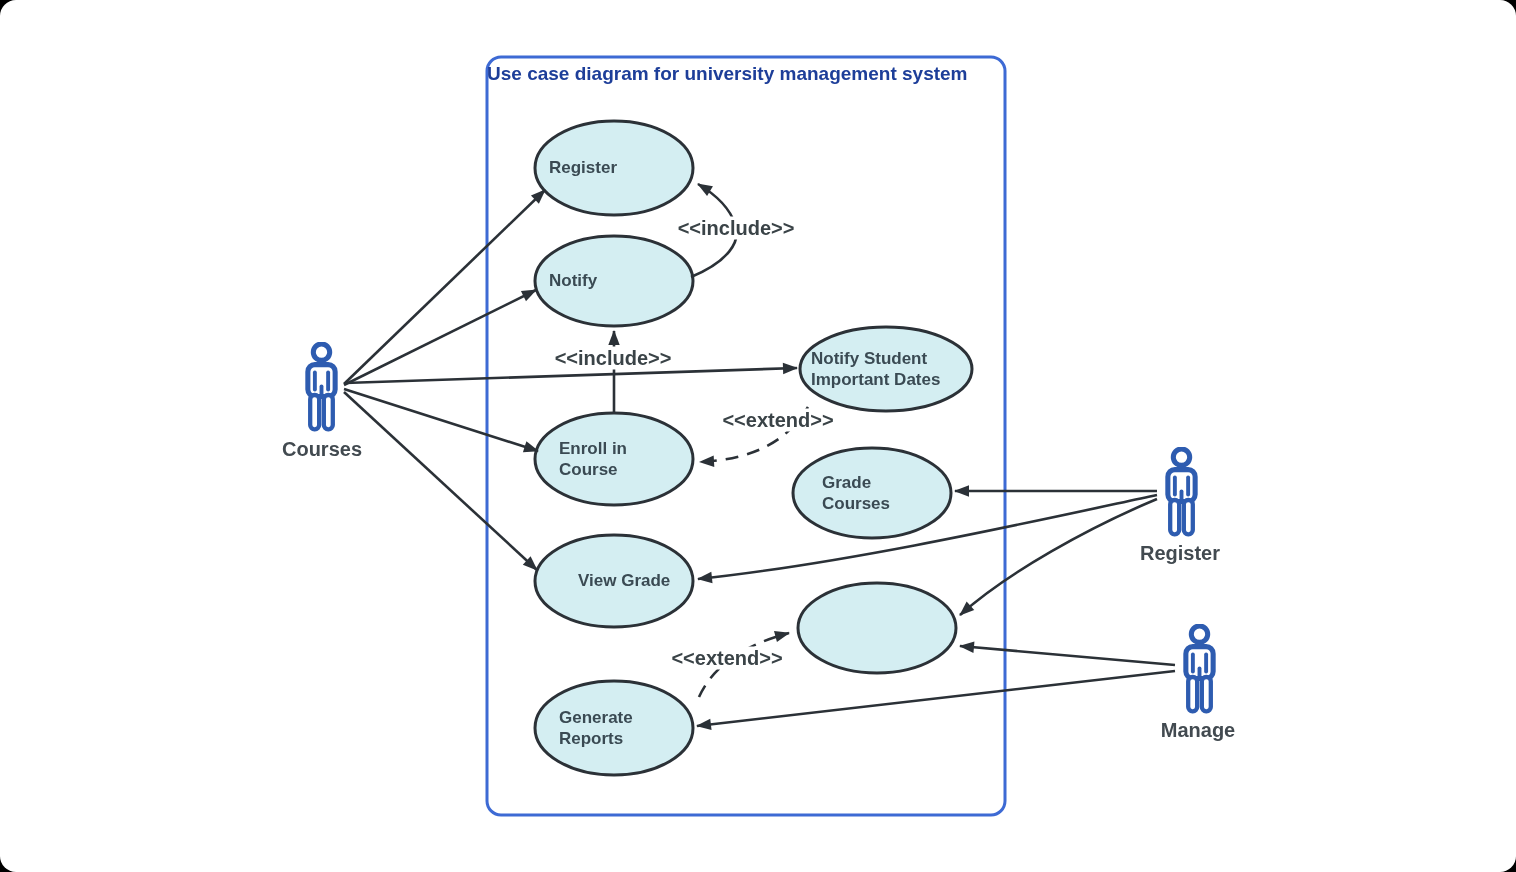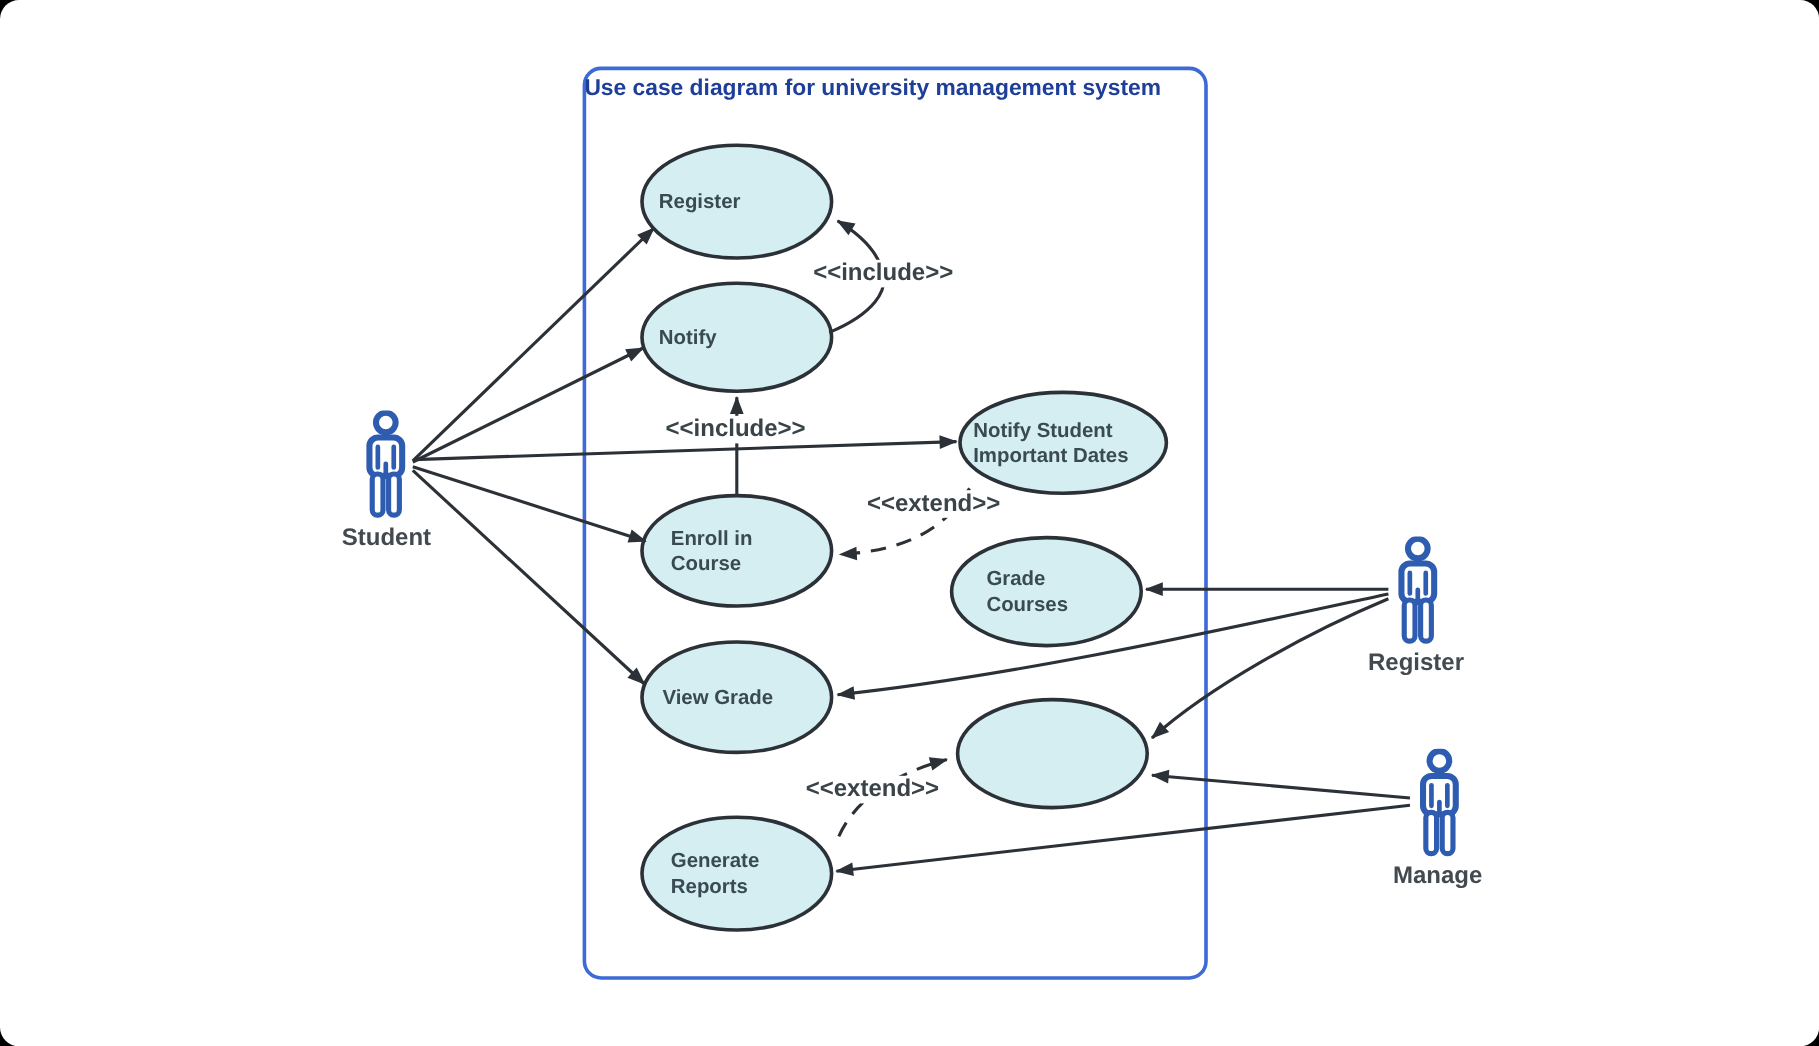--- a/index.html
+++ b/index.html
@@ -86,25 +86,25 @@
     <use href="#person" x="1176" y="624" width="47" height="92"></use>
   </svg>
 
   <div class="title">Use case diagram for university management system</div>
 
   <div class="uc-label" style="left:614px;top:168px;width:130px">Register</div>
   <div class="uc-label" style="left:614px;top:281px;width:130px">Notify</div>
   <div class="uc-label" style="left:886px;top:369px;width:150px">Notify Student Important Dates</div>
   <div class="uc-label" style="left:614px;top:459px;width:110px">Enroll in Course</div>
   <div class="uc-label" style="left:872px;top:493px;width:100px">Grade Courses</div>
-  <div class="uc-label" style="left:622px;top:581px;width:140px">View Grade</div>
+  <div class="uc-label" style="left:648px;top:581px;width:140px">View Grade</div>
   <div class="uc-label" style="left:614px;top:728px;width:110px">Generate Reports</div>
 
   <div class="edge-label" style="left:736px;top:228px">&lt;&lt;include&gt;&gt;</div>
   <div class="edge-label" style="left:613px;top:358px">&lt;&lt;include&gt;&gt;</div>
   <div class="edge-label" style="left:778px;top:420px">&lt;&lt;extend&gt;&gt;</div>
   <div class="edge-label" style="left:727px;top:658px">&lt;&lt;extend&gt;&gt;</div>
 
-  <div class="actor-label" style="left:322px;top:449px">Student</div>
+  <div class="actor-label" style="left:322px;top:449px">Courses</div>
   <div class="actor-label" style="left:1180px;top:553px">Register</div>
   <div class="actor-label" style="left:1198px;top:730px">Manage</div>
 
 </div>
 
 </body></html>

